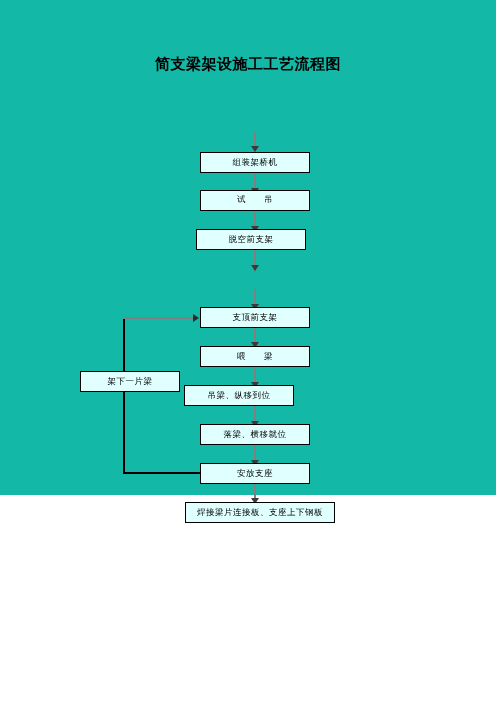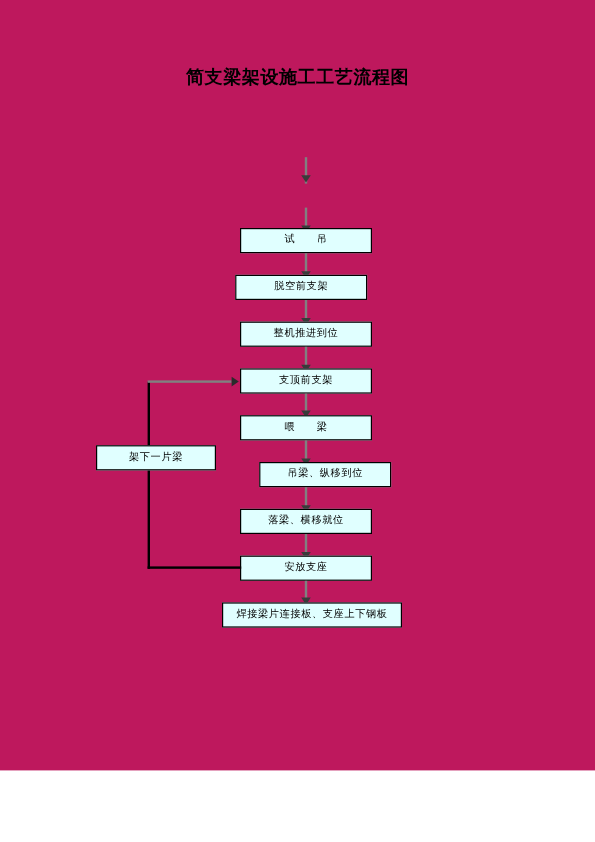--- a/index.html
+++ b/index.html
@@ -11,22 +11,22 @@
     width: 496px;
     height: 702px;
     position: relative;
     font-family: "DejaVu Sans", "Liberation Sans", sans-serif;
     overflow: hidden;
   }
   #page {
     position: absolute;
     left: 0; top: 0;
     width: 496px;
-    height: 642px;
-    background: #be185d;
+    height: 495px;
+    background: #14b8a6;
   }
   .title {
     position: absolute;
     left: 0;
     top: 55px;
     width: 496px;
     text-align: center;
     font-size: 15px;
     font-weight: bold;
     color: #000000;
@@ -86,60 +86,60 @@
 <body>
 
 <div id="page">
 
   <div class="title">简支梁架设施工工艺流程图</div>
 
 
   <div class="conn-v" style="left:254px; top:131px; height:22px;"></div>
   <div class="arrow-down" style="left:251px; top:146px;"></div>
 
+  <div class="node" style="left:200px; top:152px; width:110px; height:21px;">
+    <span>组装架桥机</span>
+  </div>
 
   <div class="conn-v" style="left:254px; top:173px; height:22px;"></div>
   <div class="arrow-down" style="left:251px; top:188px;"></div>
 
   <div class="node" style="left:200px; top:190px; width:110px; height:21px;font-family:Liberation Mono, monospace;">
     <span>试　　吊</span>
   </div>
 
   <div class="conn-v" style="left:254px; top:211px; height:22px;"></div>
   <div class="arrow-down" style="left:251px; top:226px;"></div>
 
   <div class="node" style="left:196px; top:229px; width:110px; height:21px;">
     <span>脱空前支架</span>
   </div>
 
   <div class="conn-v" style="left:254px; top:250px; height:22px;"></div>
   <div class="arrow-down" style="left:251px; top:265px;"></div>
 
-  <div class="node" style="left:200px; top:268px; width:110px; height:21px;">
-    <span>整机推进到位</span>
-  </div>
 
   <div class="conn-v" style="left:254px; top:289px; height:22px;"></div>
   <div class="arrow-down" style="left:251px; top:304px;"></div>
 
   <div class="node" style="left:200px; top:307px; width:110px; height:21px;text-align:center;">
     <span>支顶前支架</span>
   </div>
 
   <div class="conn-v" style="left:254px; top:328px; height:21px;"></div>
   <div class="arrow-down" style="left:251px; top:342px;"></div>
 
   <div class="node" style="left:200px; top:346px; width:110px; height:21px;align-items:center;">
     <span>喂　　梁</span>
   </div>
 
   <div class="conn-v" style="left:254px; top:367px; height:22px;"></div>
   <div class="arrow-down" style="left:251px; top:382px;"></div>
 
-  <div class="node" style="left:216px; top:385px; width:110px; height:21px;">
+  <div class="node" style="left:184px; top:385px; width:110px; height:21px;">
     <span>吊梁、纵移到位</span>
   </div>
 
   <div class="conn-v" style="left:254px; top:406px; height:22px;"></div>
   <div class="arrow-down" style="left:251px; top:421px;"></div>
 
   <div class="node" style="left:200px; top:424px; width:110px; height:21px;">
     <span>落梁、横移就位</span>
   </div>
 

